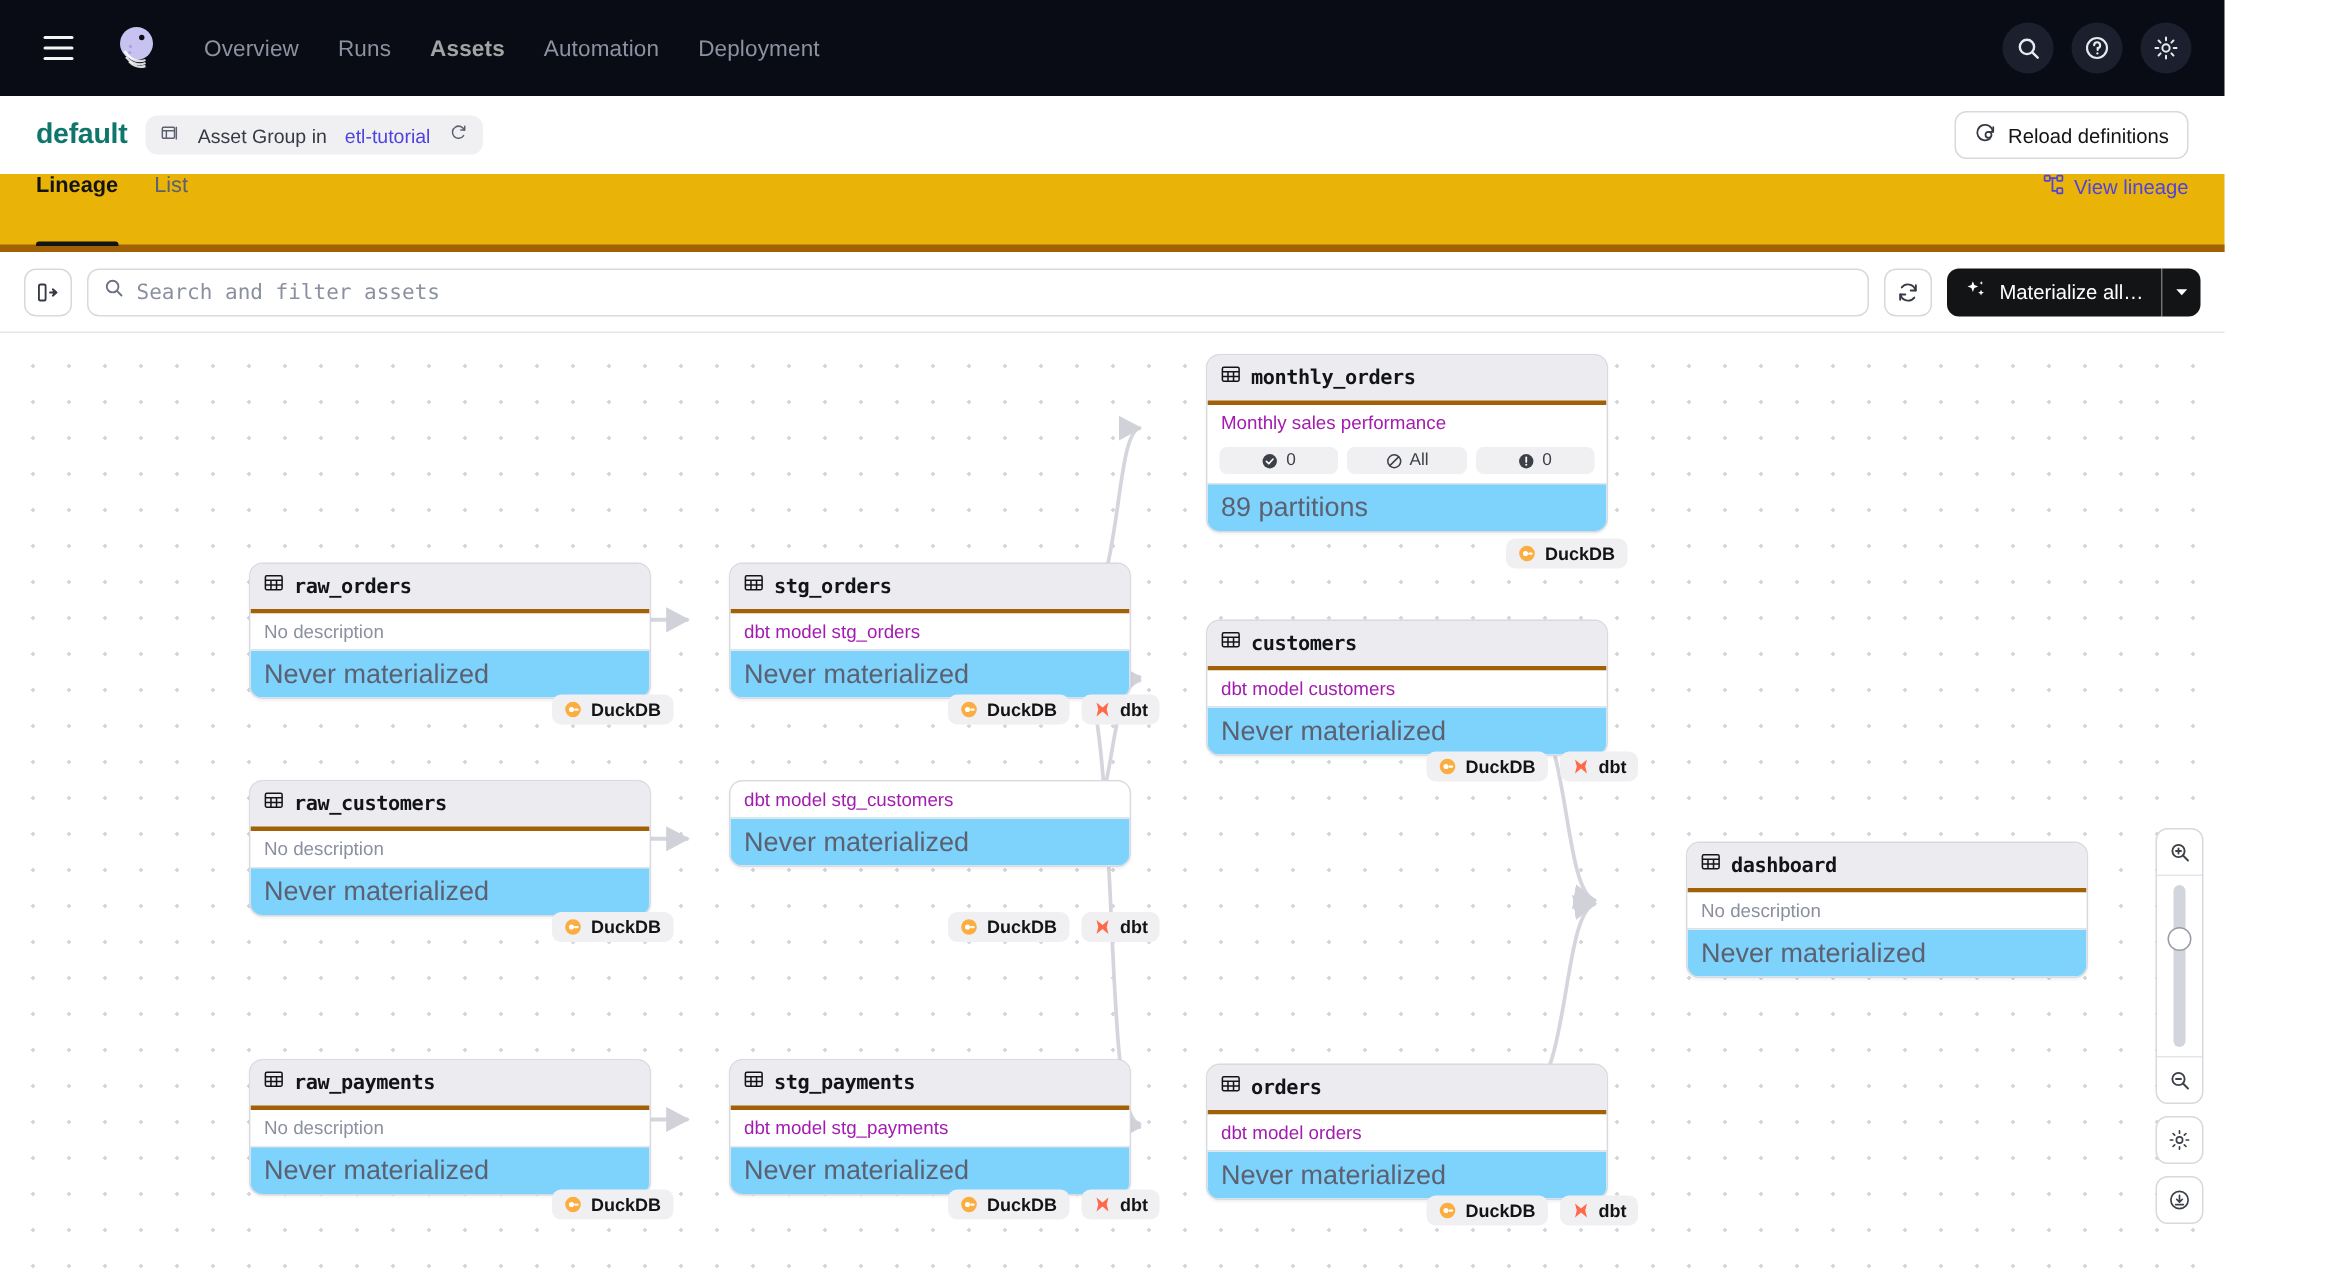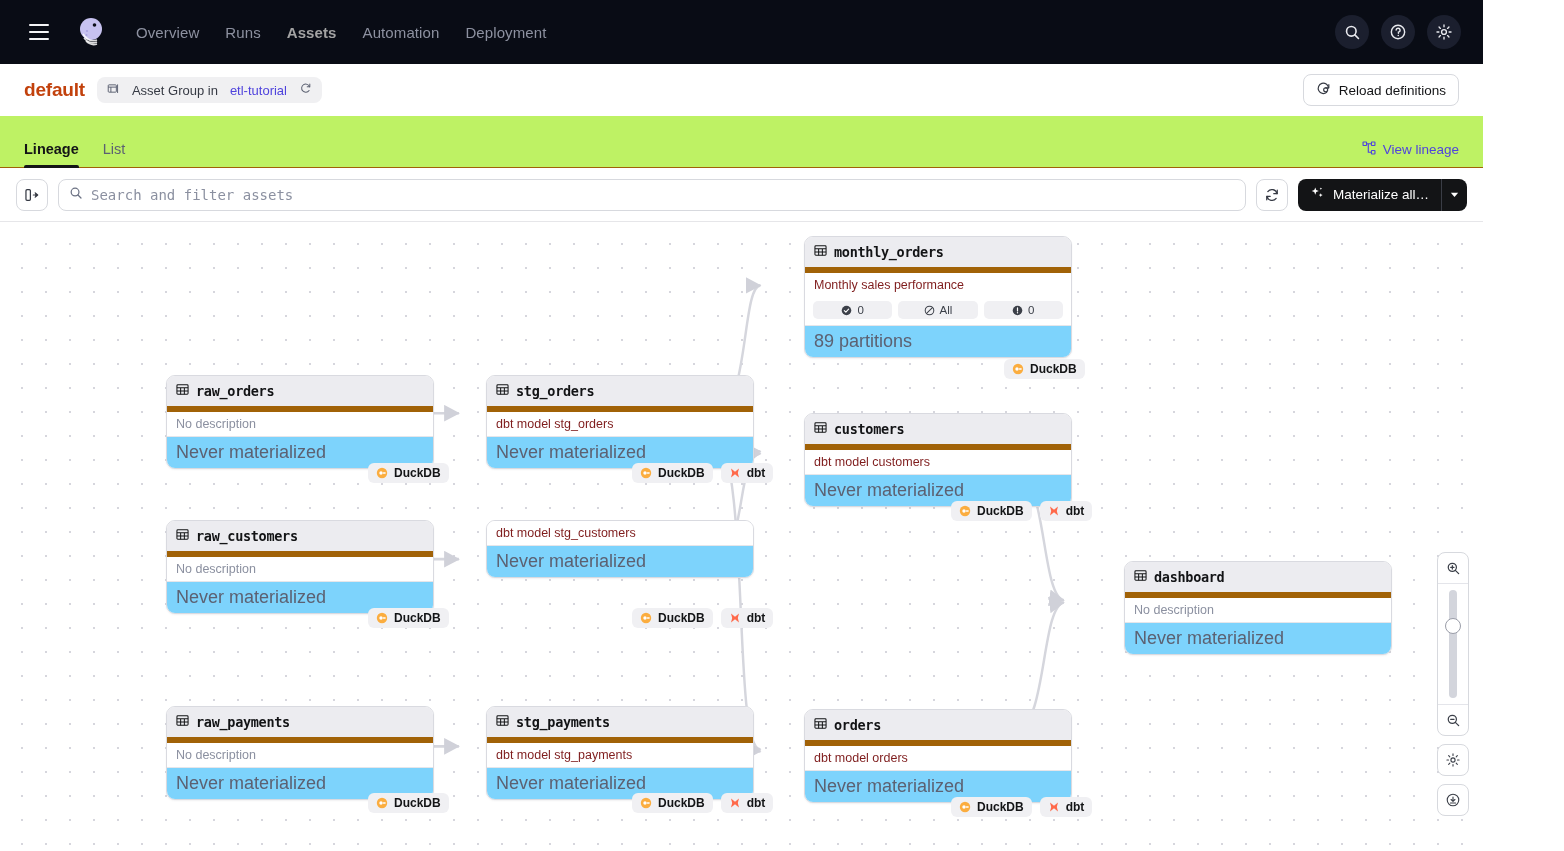--- a/index.html
+++ b/index.html
@@ -27,39 +27,39 @@
   .nav-item.active { color: #a3a3a3; font-weight: 700; }
   .nav-right { margin-left: auto; display: flex; align-items: center; gap: 12px; padding-right: 6px;}
   .circ-btn { width: 34px; height: 34px; border-radius: 50%; background: #1b1f2e;
     display: flex; align-items: center; justify-content: center; cursor: pointer; }
 
   
   .pageheader {
     flex: 0 0 52px; display: flex; align-items: center; padding: 0 24px; gap: 12px;
     background: #fff;
   }
-  .page-title { font-size: 19px; font-weight: 700; color: #c2410c; letter-spacing: -.2px;}
+  .page-title { font-size: 19px; font-weight: 700; color: #0f766e; letter-spacing: -.2px;}
   .group-chip {
     display: inline-flex; align-items: center; gap: 12px;
     background: #f0f0f2; border-radius: 8px; padding: 5px 10px; font-size: 13px; color: #363a44;
     cursor: pointer;
   }
   .group-chip .link { color: #4f43dd; }
   .header-right { margin-left: auto; display: flex; align-items: center; }
   .btn-outline {
     display: inline-flex; align-items: center; gap: 8px;
     border: 1px solid #d7d9de; background: #fff; border-radius: 8px;
     height: 32px; padding: 0 12px; font-size: 13.5px; color: #131416; cursor: pointer;
     font-family: "Liberation Sans", sans-serif;
   }
 
   
   .tabsrow {
-    flex: 0 0 52px; display: flex; align-items: flex-end; padding: 0 24px;
-    border-bottom: 1px solid #a16207; background: #bef264; position: relative;
+    flex: 0 0 52px; display: flex; padding: 0 24px;
+    border-bottom: 5px solid #a16207; background: #eab308; position: relative;
   }
   .tabs { display: flex; gap: 24px; }
   .tab { font-size: 14.5px; color: #5c6172; padding-bottom: 10px; cursor: pointer; position: relative; }
   .tab.active { color: #131416; font-weight: 700; }
   .tab.active:after {
     content:''; position:absolute; left:0; right:0; bottom:-1px; height:3px; background:#131416; border-radius:2px 2px 0 0;
   }
   .tabsrow-right { margin-left: auto; padding-bottom: 8px; }
   .link-btn { display: inline-flex; align-items:center; gap: 7px; color: #4f43dd; font-size: 13.5px; cursor: pointer; }
 
@@ -103,24 +103,24 @@
   }
   .edges { position: absolute; inset: 0; width: 100%; height: 100%; pointer-events: none; }
 
   
   .node {
     position: absolute; width: 268px; border: 1px solid #d9dae0; border-radius: 9px;
     background: #fff; box-shadow: 0 1px 2px rgba(16,18,26,.06); overflow: hidden; cursor: pointer;
   }
   .node-head {
     background: #ececf0; padding: 6px 9px; display: flex; align-items: center; gap: 7px;
-    border-bottom: 6px solid #a16207;
+    border-bottom: 3px solid #a16207;
   }
   .node-name { font-family: "DejaVu Sans Mono", monospace; font-size: 13.5px; font-weight: 700; color: #131416; letter-spacing: -.3px;}
-  .node-desc { padding: 5px 9px; font-size: 12.5px; color: #7f1d1d; background: #fff; }
+  .node-desc { padding: 5px 9px; font-size: 12.5px; color: #a21caf; background: #fff; }
   .node-desc.muted { color: #8b90a0; }
   .node-status {
     padding: 5px 9px; font-size: 18px; color: #5c6172; background: #7dd3fc;
     border-top: 1px solid #e6e6ea;
   }
   .node-partbar { display: flex; gap: 6px; padding: 4px 8px 6px 8px; background: #fff; }
   .part-chip {
     flex: 1; background: #f0f0f3; border-radius: 5px; height: 18px;
     display: flex; align-items: center; justify-content: center; gap: 5px;
     font-size: 11.5px; color: #3c4049;

